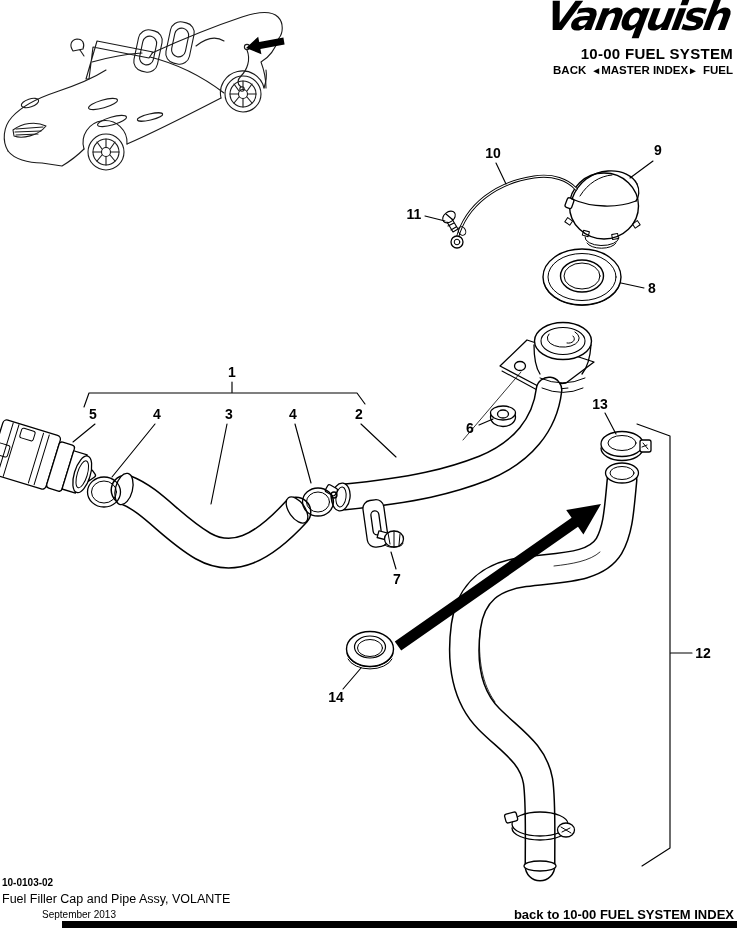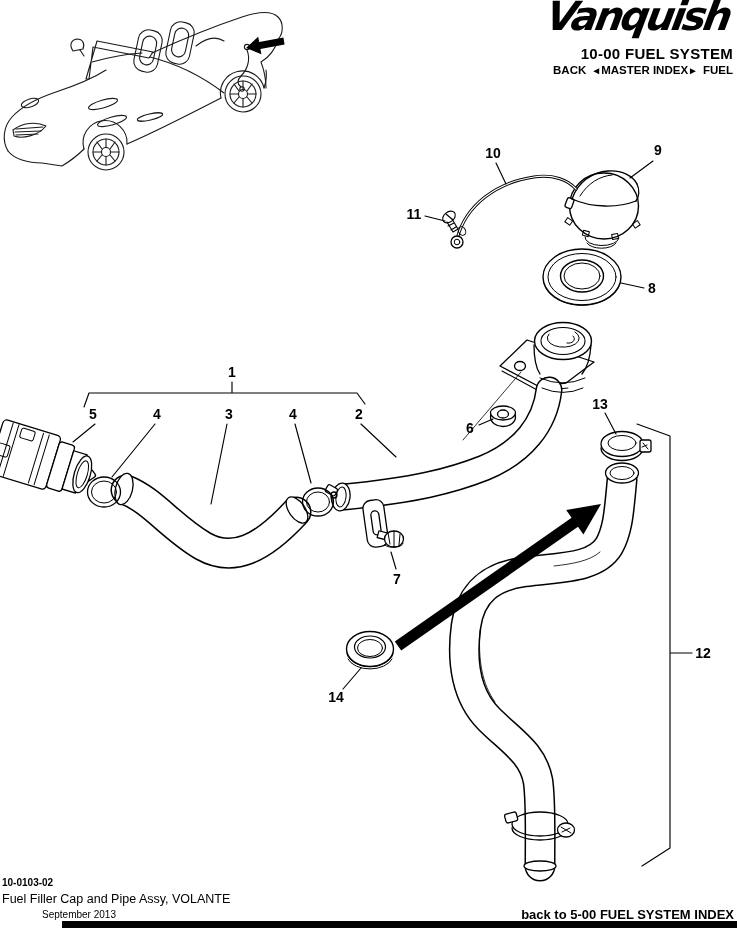--- a/index.html
+++ b/index.html
@@ -280,14 +280,14 @@
     <text x="414" y="219">11</text>
     <text x="703" y="658">12</text>
     <text x="600" y="409">13</text>
     <text x="336" y="702">14</text>
   </g>
 </svg>
 
 <div class="abs doc-number">10-0103-02</div>
 <div class="abs doc-title">Fuel Filler Cap and Pipe Assy, VOLANTE</div>
 <div class="abs doc-date">September 2013</div>
-<div class="abs index-link">back to 5-00 FUEL SYSTEM INDEX</div>
+<div class="abs index-link">back to 10-00 FUEL SYSTEM INDEX</div>
 <div class="abs bottom-bar"></div>
 
 </body></html>

